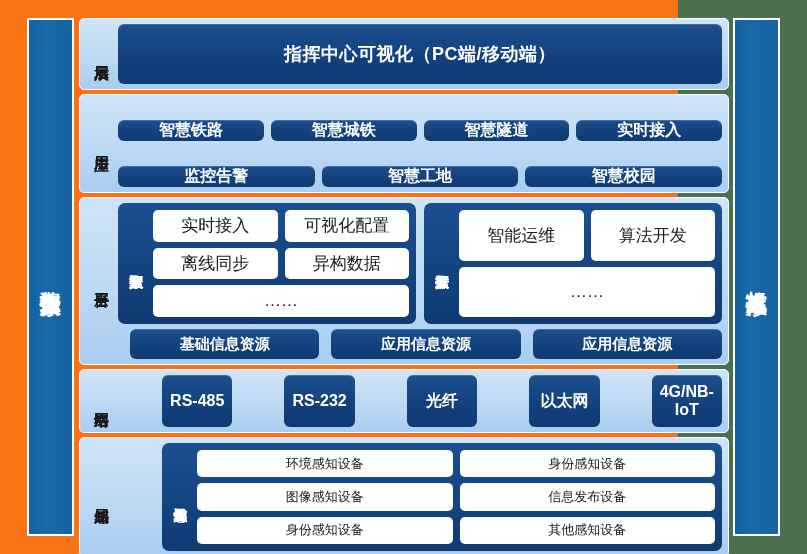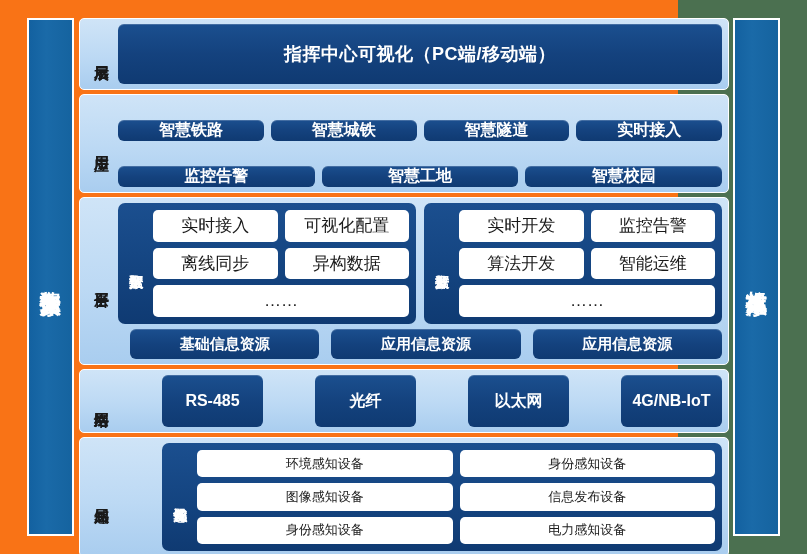--- a/index.html
+++ b/index.html
@@ -179,26 +179,22 @@
               <div class="grow">
                 <div class="chip">……</div>
               </div>
             </div>
           </div>
 
           <div class="group">
             <div class="group-label">数据开发</div>
             <div class="group-grid">
               <div class="grow">
-                <div class="chip">实时开发</div>
-                <div class="chip">监控告警</div>
-              </div>
-              <div class="grow">
+                <div class="chip">智能运维</div>
                 <div class="chip">算法开发</div>
-                <div class="chip">智能运维</div>
               </div>
               <div class="grow">
                 <div class="chip">……</div>
               </div>
             </div>
           </div>
 
         </div>
 
         <div class="plat-bottom">
@@ -208,20 +204,21 @@
         </div>
 
       </div>
     </div>
 
     <div class="layer row-net">
       <div class="layer-label">网络层</div>
       <div class="layer-body">
         <div class="net-row">
           <div class="pill">RS-485</div>
+          <div class="pill">RS-232</div>
           <div class="pill">光纤</div>
           <div class="pill">以太网</div>
           <div class="pill">4G/NB-IoT</div>
         </div>
       </div>
     </div>
 
     <div class="layer row-perc">
       <div class="layer-label">感知层</div>
       <div class="layer-body">
@@ -233,21 +230,21 @@
               <div class="grow">
                 <div class="chip">环境感知设备</div>
                 <div class="chip">身份感知设备</div>
               </div>
               <div class="grow">
                 <div class="chip">图像感知设备</div>
                 <div class="chip">信息发布设备</div>
               </div>
               <div class="grow">
                 <div class="chip">身份感知设备</div>
-                <div class="chip">电力感知设备</div>
+                <div class="chip">其他感知设备</div>
               </div>
             </div>
           </div>
 
 
         </div>
       </div>
     </div>
 
   </div>

